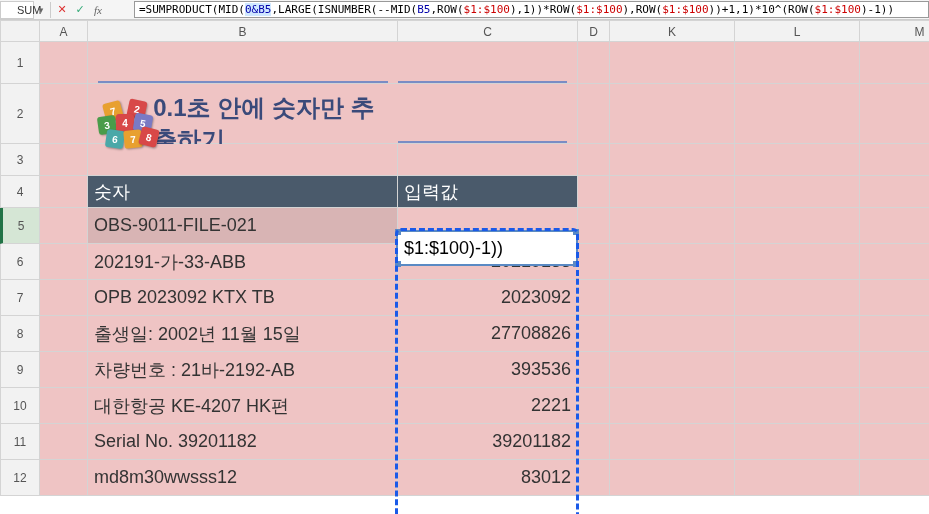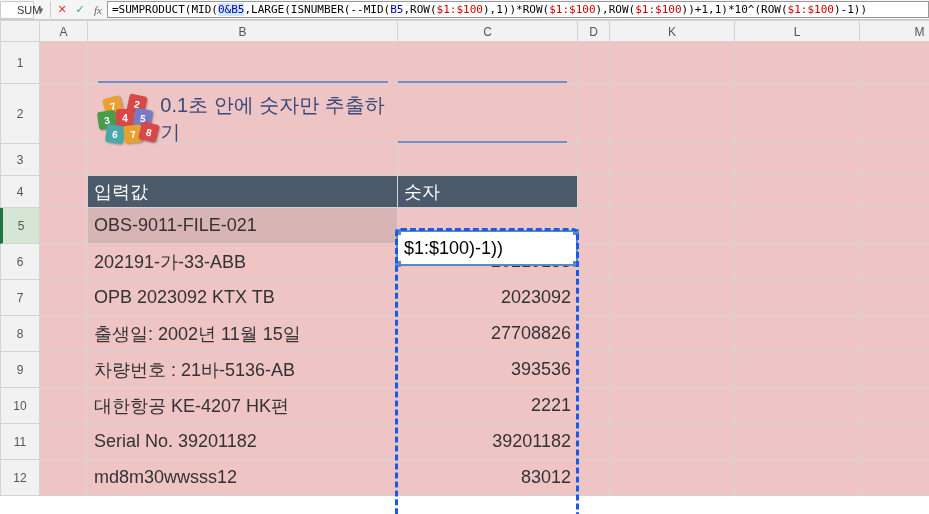--- a/index.html
+++ b/index.html
@@ -6,21 +6,21 @@
   body { font-family: Arial, sans-serif; font-size: 13px; background: #fff; width: 929px; height: 514px; overflow: hidden; }
   
   .formula-bar { display: flex; align-items: center; height: 20px; border-bottom: 1px solid #ccc; background: #f5f5f5; }
   .name-box { width: 32px; border: 1px solid #ccc; background: #fff; font-size: 11px; padding: 2px 16px; color: #333; }
   .name-box-arrow { width: 14px; text-align: center; color: #666; font-size: 9px; cursor: pointer; }
   .fb-sep { width: 1px; height: 16px; background: #ccc; margin: 0 2px; }
   .fb-btn { width: 18px; text-align: center; font-size: 11px; color: #666; cursor: pointer; }
   .fb-x { color: #d33; }
   .fb-check { color: #3a7; }
   .fb-fx { font-style: italic; font-family: 'Times New Roman', serif; }
-  .formula-input { flex: 1; border: 1px solid #999; background: #fff; font-size: 11px; padding: 1px 4px; font-family: 'Consolas', monospace; color: #000; }
+  .formula-input { flex: 1; border: 1px solid #999; background: #fff; font-size: 11px; padding: 1px 4px; font-family: 'Consolas', monospace; color: #000; margin-left: 27px; }
   .formula-input .ref { color: #c00; }
   .formula-input .ref2 { color: #00a; }
   .formula-input .ref-hl { background: #d0e8ff; color: #00a; }
   
   .grid { display: grid; grid-template-columns: 40px 48px 310px 180px 32px 125px 125px 120px; position: relative; }
   .col-header { background: #f2f2f2; border: 1px solid #d4d4d4; border-left: none; text-align: center; font-size: 12px; color: #555; height: 22px; line-height: 22px; }
   .col-header:first-child { border-left: 1px solid #d4d4d4; }
   .row-header { background: #f2f2f2; border: 1px solid #d4d4d4; border-top: none; text-align: center; font-size: 12px; color: #555; display: flex; align-items: center; justify-content: center; }
   .row-header.active { background: #d5e6d5; border-left: 3px solid #217346; }
   
@@ -30,21 +30,21 @@
   .row-h3 { height: 32px; }
   .row-h4 { height: 32px; }
   .row-hdata { height: 36px; }
   
   .pink-bg { background: #efc4c4; }
   .header-bg { background: #4a5a6b; color: #fff; font-size: 18px; }
   
   .title-cell { position: relative; }
   .title-line { height: 2px; background: #7a8cc4; margin: 0 10px; }
   .title-content { display: flex; align-items: center; gap: 12px; padding: 8px 10px; }
-  .title-text { font-size: 20px; font-weight: normal; color: #3a4a7a; }
+  .title-text { font-size: 24px; font-weight: bold; color: #3a4a7a; }
   .number-blocks { position: relative; width: 54px; height: 48px; }
   .nblock { position: absolute; width: 18px; height: 18px; border-radius: 3px; font-size: 10px; font-weight: bold; color: #fff; display: flex; align-items: center; justify-content: center; box-shadow: 1px 1px 2px rgba(0,0,0,0.3); }
   .nb7 { background: #e8a030; top: 2px; left: 6px; transform: rotate(-15deg); }
   .nb2 { background: #d84848; top: 0; left: 30px; transform: rotate(12deg); }
   .nb3 { background: #4a9c4a; top: 16px; left: 0; transform: rotate(-8deg); }
   .nb4 { background: #d84848; top: 14px; left: 18px; }
   .nb5 { background: #7a7ac4; top: 14px; left: 36px; transform: rotate(10deg); }
   .nb6 { background: #4aa8a8; top: 30px; left: 8px; transform: rotate(8deg); }
   .nb7b { background: #e8a030; top: 30px; left: 26px; transform: rotate(-6deg); }
   .nb8 { background: #d84848; top: 28px; left: 42px; transform: rotate(14deg); }
@@ -127,22 +127,22 @@
   <div class="cell row-h3 pink-bg"></div>
   <div class="cell row-h3 pink-bg"></div>
   <div class="cell row-h3 pink-bg"></div>
   <div class="cell row-h3 pink-bg"></div>
   <div class="cell row-h3 pink-bg"></div>
   <div class="cell row-h3 pink-bg"></div>
   <div class="cell row-h3 pink-bg"></div>
 
   <div class="row-header row-h4">4</div>
   <div class="cell row-h4 pink-bg"></div>
+  <div class="cell row-h4 header-bg">숫자</div>
   <div class="cell row-h4 header-bg">입력값</div>
-  <div class="cell row-h4 header-bg">숫자</div>
   <div class="cell row-h4 pink-bg"></div>
   <div class="cell row-h4 pink-bg"></div>
   <div class="cell row-h4 pink-bg"></div>
   <div class="cell row-h4 pink-bg"></div>
 
   <div class="row-header row-hdata active">5</div>
   <div class="cell row-hdata pink-bg"></div>
   <div class="cell row-hdata" style="background:#d8b4b4;">OBS-9011-FILE-021</div>
   <div class="cell row-hdata pink-bg num-cell"></div>
   <div class="cell row-hdata pink-bg"></div>
@@ -172,21 +172,21 @@
   <div class="cell row-hdata pink-bg"></div>
   <div class="cell row-hdata pink-bg">출생일: 2002년 11월 15일</div>
   <div class="cell row-hdata pink-bg num-cell">27708826</div>
   <div class="cell row-hdata pink-bg"></div>
   <div class="cell row-hdata pink-bg"></div>
   <div class="cell row-hdata pink-bg"></div>
   <div class="cell row-hdata pink-bg"></div>
 
   <div class="row-header row-hdata">9</div>
   <div class="cell row-hdata pink-bg"></div>
-  <div class="cell row-hdata pink-bg">차량번호 : 21바-5136-AB</div>
+  <div class="cell row-hdata pink-bg">차량번호 : 21바-2192-AB</div>
   <div class="cell row-hdata pink-bg num-cell">393536</div>
   <div class="cell row-hdata pink-bg"></div>
   <div class="cell row-hdata pink-bg"></div>
   <div class="cell row-hdata pink-bg"></div>
   <div class="cell row-hdata pink-bg"></div>
 
   <div class="row-header row-hdata">10</div>
   <div class="cell row-hdata pink-bg"></div>
   <div class="cell row-hdata pink-bg">대한항공 KE-4207 HK편</div>
   <div class="cell row-hdata pink-bg num-cell">2221</div>

